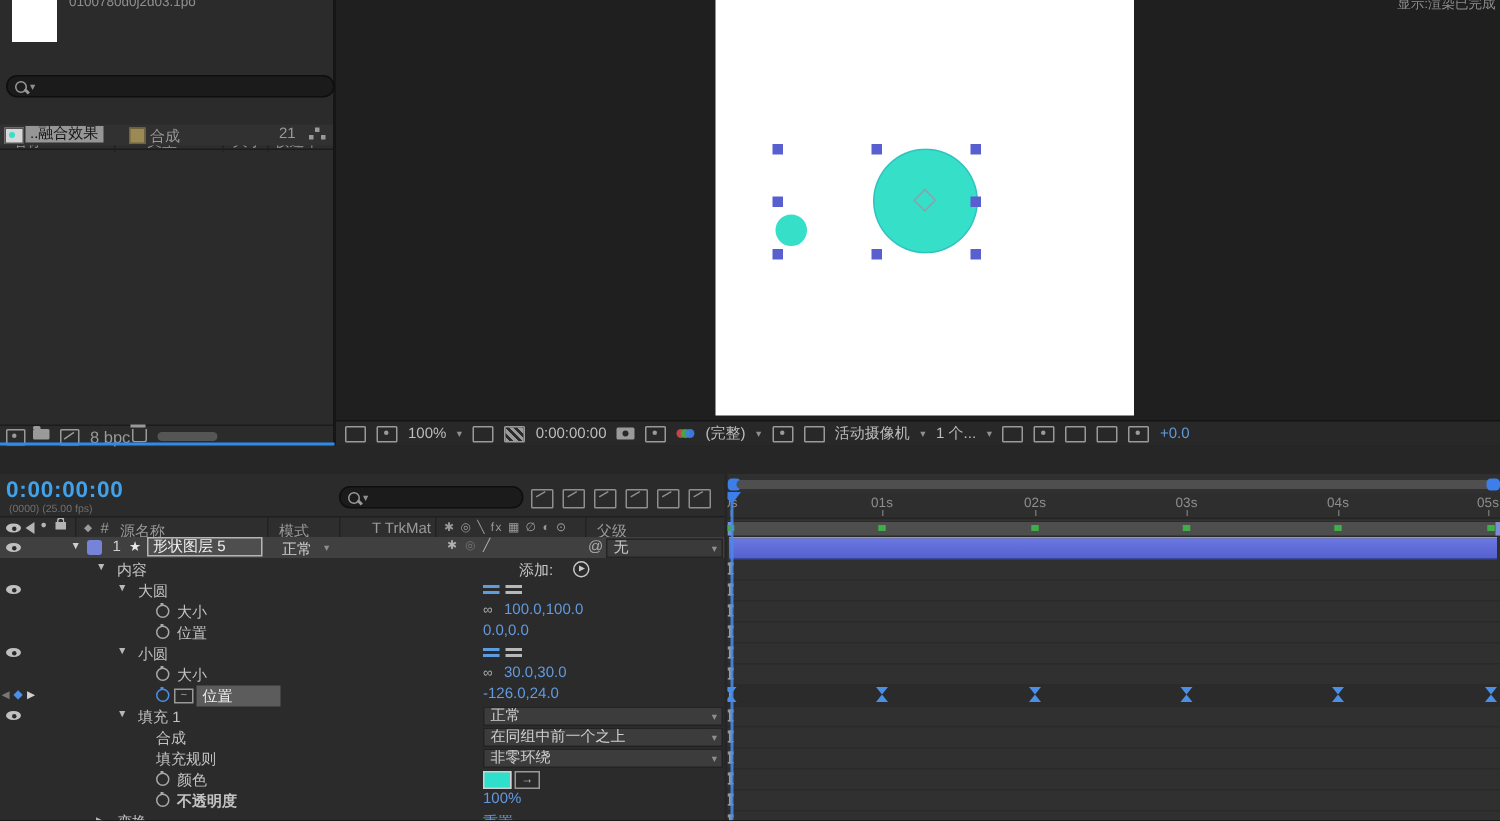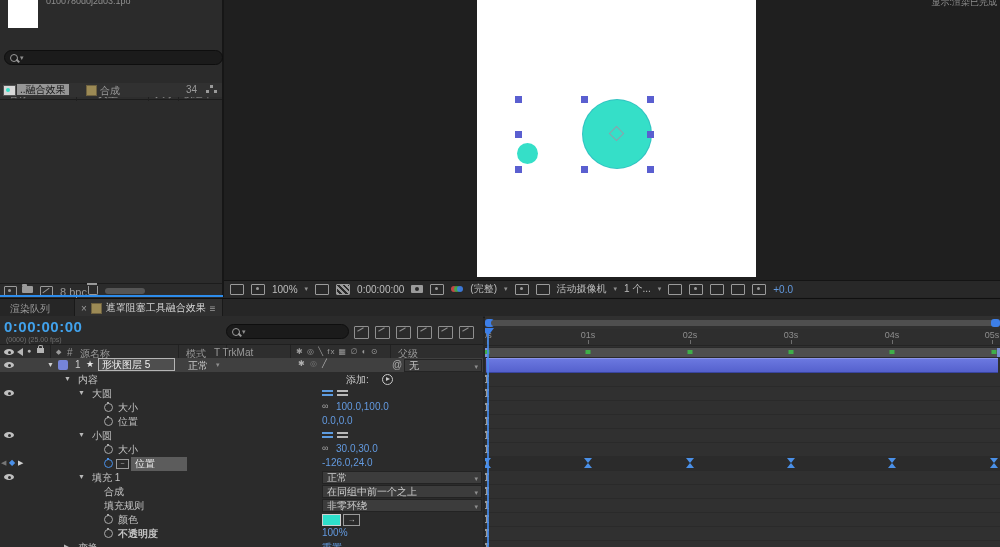--- a/index.html
+++ b/index.html
@@ -145,21 +145,21 @@
       <span class="vsep" style="left:148px"></span>
       <span class="lbl" style="left:155px">大小</span>
       <span class="vsep" style="left:178px"></span>
       <span class="lbl" style="left:183px">帧速率</span>
     </div>
     <div id="proj-row">
       <span class="mini-thumb"></span>
       <span id="item-name">..融合效果</span>
       <span class="comp-swatch" style="position:absolute;left:86px;top:2px"></span>
       <span class="dim" style="position:absolute;left:100px;top:1px">合成</span>
-      <span class="dim" style="position:absolute;left:186px;top:1px">34</span>
+      <span class="dim" style="position:absolute;left:186px;top:1px">21</span>
       <span class="flowchart-mini" style="position:absolute;left:210px;top:2px"></span>
     </div>
     <div id="proj-footer">
       <span class="ico-box dot" style="position:absolute;left:4px;top:2px"></span>
       <span class="folder" style="position:absolute;left:22px"></span>
       <span class="ico-box slash" style="position:absolute;left:40px;top:2px"></span>
       <span class="dim" style="position:absolute;left:60px;top:2px;font-size:11px">8 bpc</span>
       <span class="trash" style="position:absolute;left:88px"></span>
     </div>
     <div id="proj-scroll"></div>
@@ -206,29 +206,20 @@
       <span class="chev">▾</span>
       <span class="tbico"></span>
       <span class="tbico dot"></span>
       <span class="tbico slash"></span>
       <span class="tbico"></span>
       <span class="tbico dot"></span>
       <span class="blue">+0.0</span>
     </div>
   </section>
 
-  <div id="tabstrip">
-    <span id="tab-rq">渲染队列</span>
-    <div id="tab-comp">
-      <span class="dim">×</span>
-      <span class="comp-swatch"></span>
-      <span>遮罩阻塞工具融合效果</span>
-      <span class="dim">≡</span>
-    </div>
-  </div>
 
   <section id="tl-left">
     <div id="tl-time">0:00:00:00</div>
     <div id="tl-timeinfo">(0000) (25.00 fps)</div>
     <div class="searchbox" id="tl-search">
       <span class="mag"></span>
       <span class="chev">▾</span>
     </div>
     <span class="clustico" style="left:354px"></span>
     <span class="clustico" style="left:375px"></span>
@@ -241,21 +232,21 @@
       <span class="spk" style="position:absolute;left:17px;top:3px"></span>
       <span style="position:absolute;left:27px;top:2px;color:#b5b5b5;font-size:7px">●</span>
       <span class="lock" style="position:absolute;left:37px"></span>
       <span class="vsep" style="left:50px;background:#222"></span>
       <span style="position:absolute;left:56px;top:3px;color:#9a9a9a;font-size:7px">◆</span>
       <span class="lbl" style="left:67px">#</span>
       <span class="lbl" style="left:80px">源名称</span>
       <span class="vsep" style="left:178px;background:#222"></span>
       <span class="lbl" style="left:186px">模式</span>
       <span class="vsep" style="left:226px;background:#222"></span>
-      <span class="lbl" style="left:214px">T TrkMat</span>
+      <span class="lbl" style="left:248px">T TrkMat</span>
       <span class="vsep" style="left:290px;background:#222"></span>
       <span class="lbl" style="left:296px;font-size:8px;letter-spacing:1px">✱ ◎ ╲ fx ▦ ∅ ◐ ⊙</span>
       <span class="vsep" style="left:390px;background:#222"></span>
       <span class="lbl" style="left:398px">父级</span>
     </div>
     <div id="tl-layerrow">
       <span class="eye" style="position:absolute;left:4px;top:4px"></span>
       <span style="position:absolute;left:47px;top:3px;font-size:7px;color:#cfcfcf">▼</span>
       <span id="layer-swatch"></span>
       <span style="position:absolute;left:75px;top:1px;color:#cfcfcf">1</span>

